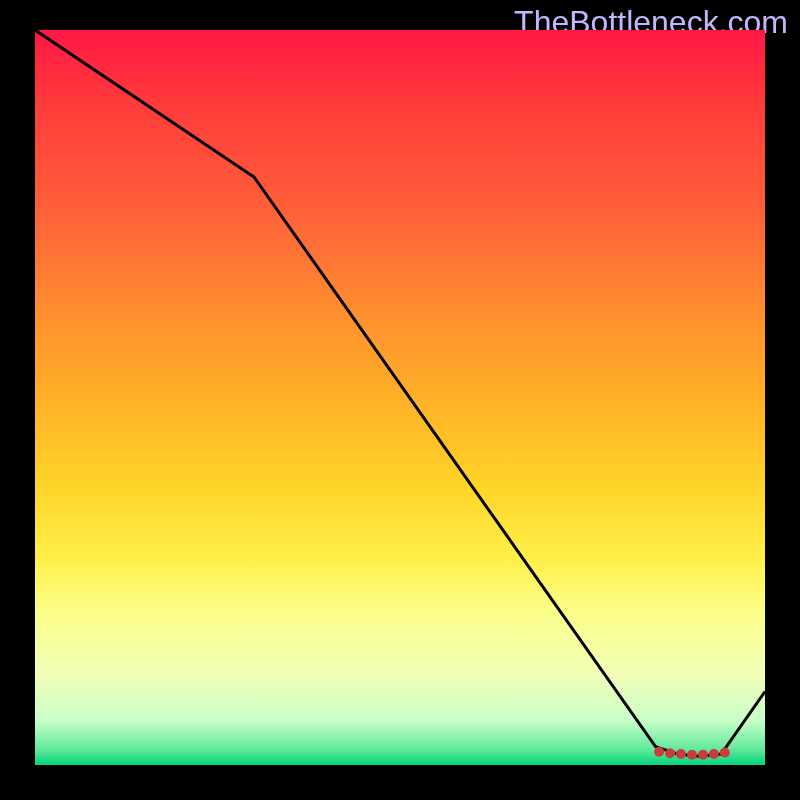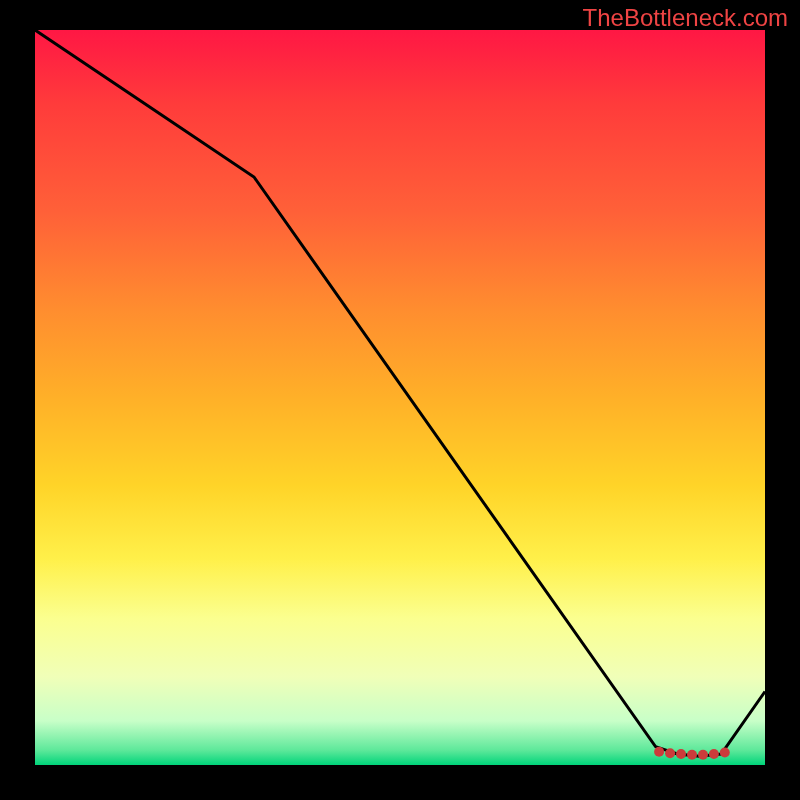--- a/index.html
+++ b/index.html
@@ -14,22 +14,22 @@
     position: relative;
     width: 800px;
     height: 800px;
     background: #000;
   }
   .watermark {
     position: absolute;
     top: 4px;
     right: 12px;
     font-family: Arial, Helvetica, sans-serif;
-    font-size: 24px;
-    color: #ef4444;
+    font-size: 32px;
+    color: #c4b5fd;
     user-select: none;
   }
   .plot {
     position: absolute;
     left: 35px;
     top: 30px;
     width: 730px;
     height: 735px;
     background: linear-gradient(to bottom,
       #ff1744 0%,

